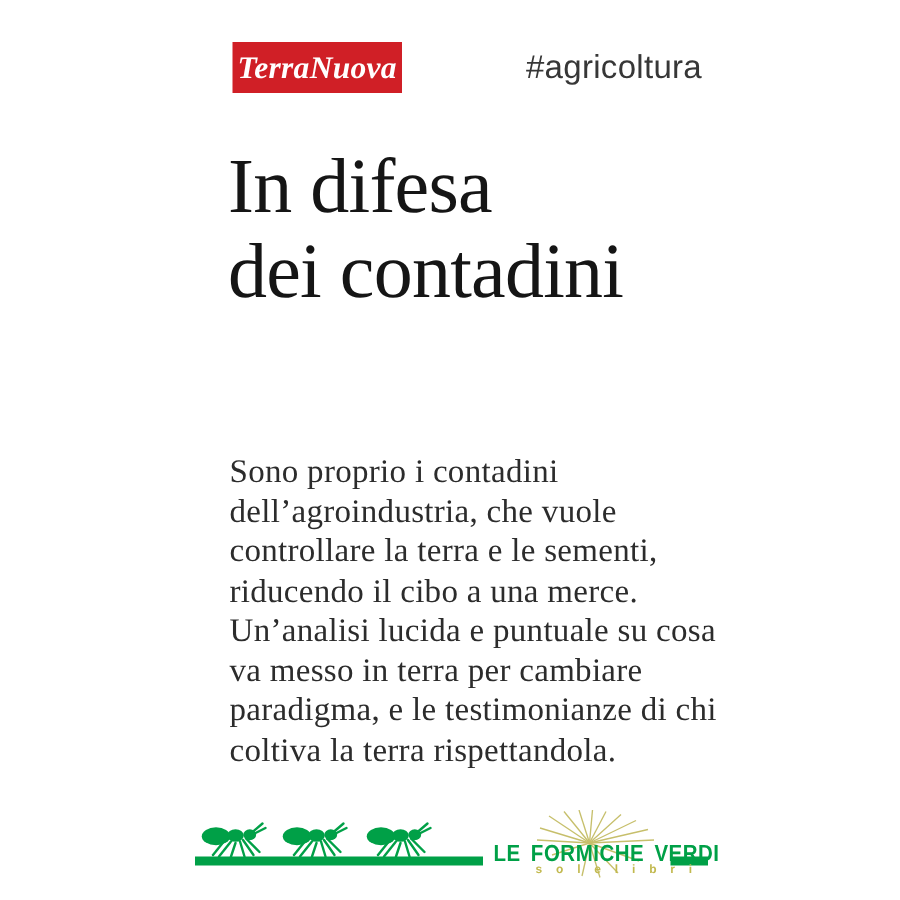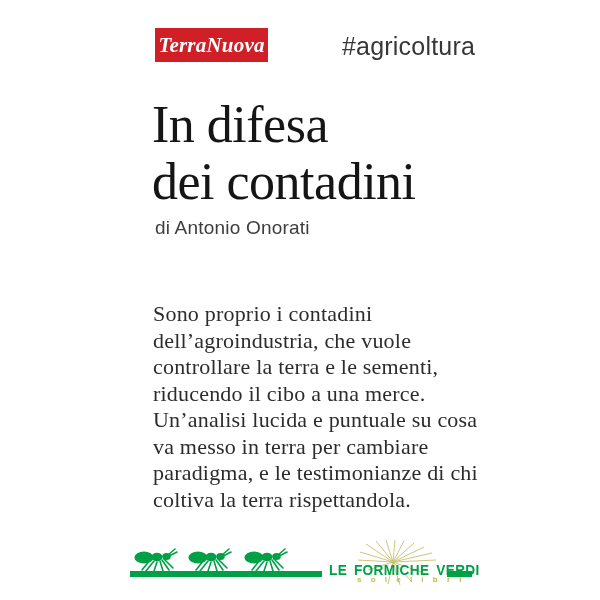--- a/index.html
+++ b/index.html
@@ -12,21 +12,21 @@
   .brand-box{
     position:absolute;left:155px;top:28px;width:113px;height:34px;
     display:flex;align-items:center;justify-content:center;font-style:italic;
   }
   .brand-box span{
     font-family:"Liberation Serif",serif;font-weight:bold;font-size:21px;
     color:#ffffff;letter-spacing:0.2px;
   }
   .hashtag{
     position:absolute;left:342px;top:32px;width:126px;
-    font-family:"Liberation Sans",sans-serif;font-size:25px;color:#373737;
+    font-family:"Liberation Sans",sans-serif;font-size:22px;color:#373737;
     text-align:right;letter-spacing:0.2px;
   }
   
   .title{
     position:absolute;left:152px;top:96px;width:420px;
     font-family:"Liberation Serif",serif;font-weight:normal;
     font-size:52px;line-height:57px;color:#151515;letter-spacing:-0.5px;
   }
   .byline{
     position:absolute;left:155px;top:217px;
@@ -64,21 +64,20 @@
 
   <div class="brand-box" style="background:#d01f26;">
     <span>TerraNuova</span>
   </div>
   <div class="hashtag">#agricoltura</div>
 
   <div class="title">
     <div>In difesa</div>
     <div>dei contadini</div>
   </div>
-  <div class="byline">di Antonio Onorati</div>
 
   <div class="synopsis">
     <div>Sono proprio i contadini</div>
     <div>dell’agroindustria, che vuole</div>
     <div>controllare la terra e le sementi,</div>
     <div>riducendo il cibo a una merce.</div>
     <div>Un’analisi lucida e puntuale su cosa</div>
     <div>va messo in terra per cambiare</div>
     <div>paradigma, e le testimonianze di chi</div>
     <div>coltiva la terra rispettandola.</div>

